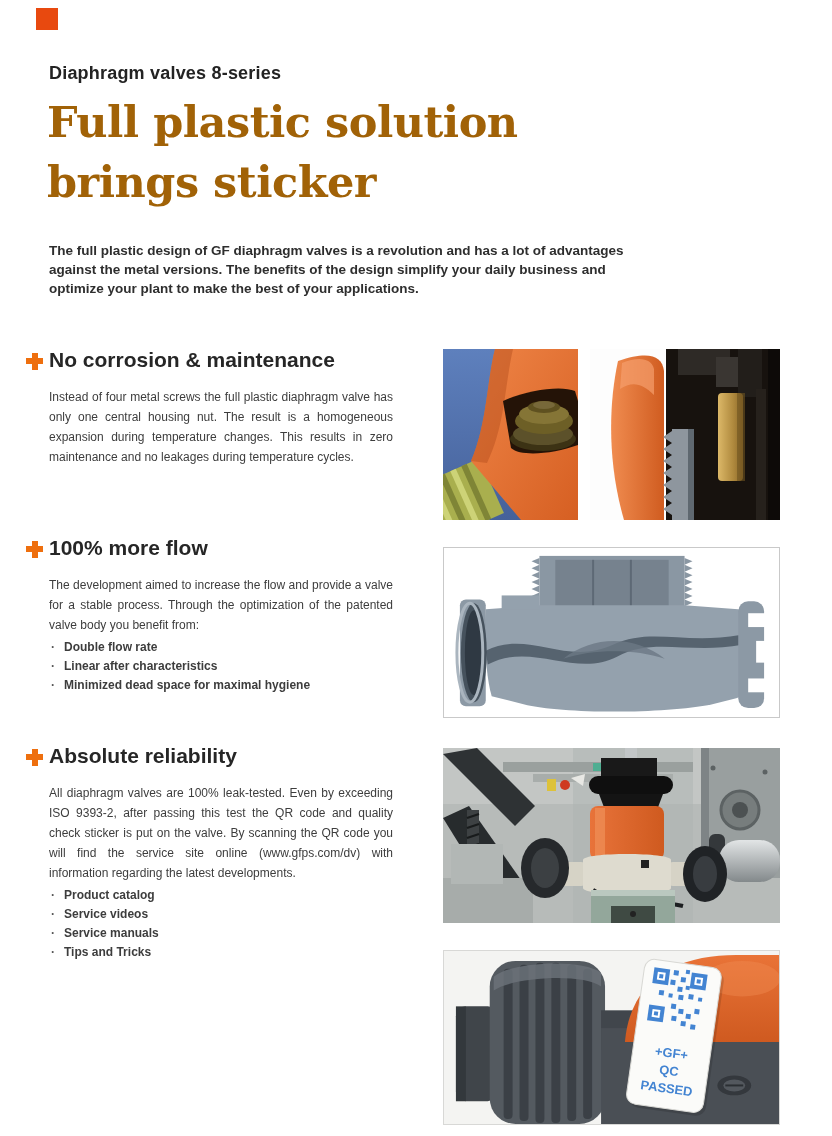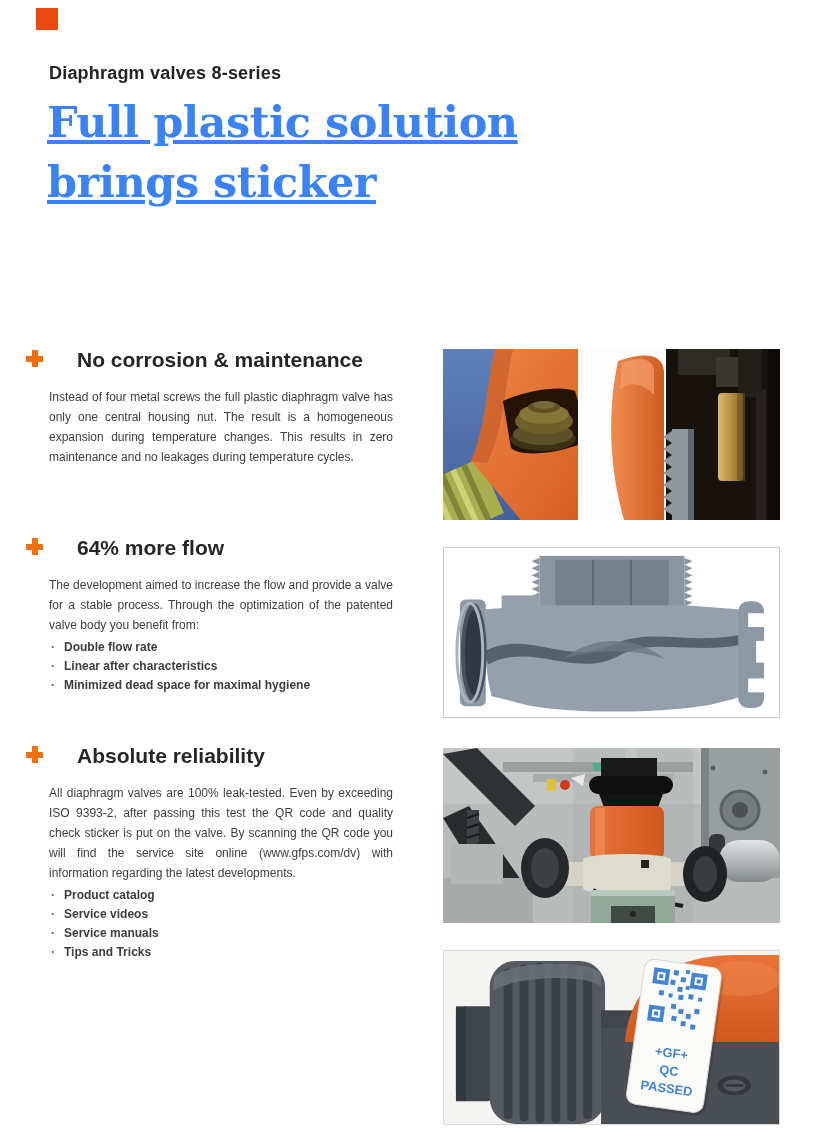--- a/index.html
+++ b/index.html
@@ -12,31 +12,31 @@
     position:absolute;left:36px;top:8px;width:22px;height:22px;
     background:var(--accent,#e8490f);
   }
   .kicker{
     position:absolute;left:49px;top:63px;
     font-size:18px;font-weight:bold;color:#232323;letter-spacing:.2px;
   }
   .title{
     position:absolute;left:47px;top:92px;margin:0;
     font-family:"DejaVu Serif",serif;font-weight:bold;
-    font-size:43px;line-height:60px;color:#3b82f6;letter-spacing:-.5px;text-decoration:underline;
+    font-size:43px;line-height:60px;color:#a16207;letter-spacing:-.5px;
   }
   .intro{
     position:absolute;left:49px;top:241px;margin:0;width:582px;
     font-size:13.5px;line-height:19px;font-weight:bold;color:#2e2e2e;
   }
   .sec{position:absolute;left:26px;width:366px;}
   .sec1{top:348px;}
   .sec2{top:536px;}
   .sec3{top:744px;}
-  .sec-head{display:flex;align-items:flex-start;gap:28px;}
+  .sec-head{display:flex;align-items:center;}
   .plus{
     position:relative;width:17px;height:17px;flex:0 0 17px;margin-top:2px;
   }
   .plus::before,.plus::after{
     content:"";position:absolute;background:var(--plus,#ee6f0e);
   }
   .plus::before{left:0;top:5.5px;width:17px;height:6px;}
   .plus::after{left:5.5px;top:0;width:6px;height:17px;}
   .sec h2{
     margin:0 0 0 6px;font-size:21px;line-height:24px;font-weight:bold;color:#262626;
@@ -67,33 +67,34 @@
 <body>
 
 <div class="page">
 
   <div class="corner-square"></div>
 
   <div class="kicker">Diaphragm valves 8-series</div>
 
   <h1 class="title"><span>Full plastic solution</span><br><span>brings sticker</span></h1>
 
+  <p class="intro">The full plastic design of GF diaphragm valves is a revolution and has a lot of advantages against the metal versions. The benefits of the design simplify your daily business and optimize your plant to make the best of your applications.</p>
 
   <section class="sec sec1">
     <div class="sec-head">
       <span class="plus"></span>
       <h2>No corrosion &amp; maintenance</h2>
     </div>
     <p class="body">Instead of four metal screws the full plastic diaphragm valve has only one central housing nut. The result is a homogeneous expansion during temperature changes. This results in zero maintenance and no leakages during temperature cycles.</p>
   </section>
 
   <section class="sec sec2">
     <div class="sec-head">
       <span class="plus"></span>
-      <h2>64% more flow</h2>
+      <h2>100% more flow</h2>
     </div>
     <p class="body">The development aimed to increase the flow and provide a valve for a stable process. Through the optimization of the patented valve body you benefit from:</p>
     <ul>
       <li>Double flow rate</li>
       <li>Linear after characteristics</li>
       <li>Minimized dead space for maximal hygiene</li>
     </ul>
   </section>
 
   <section class="sec sec3">

